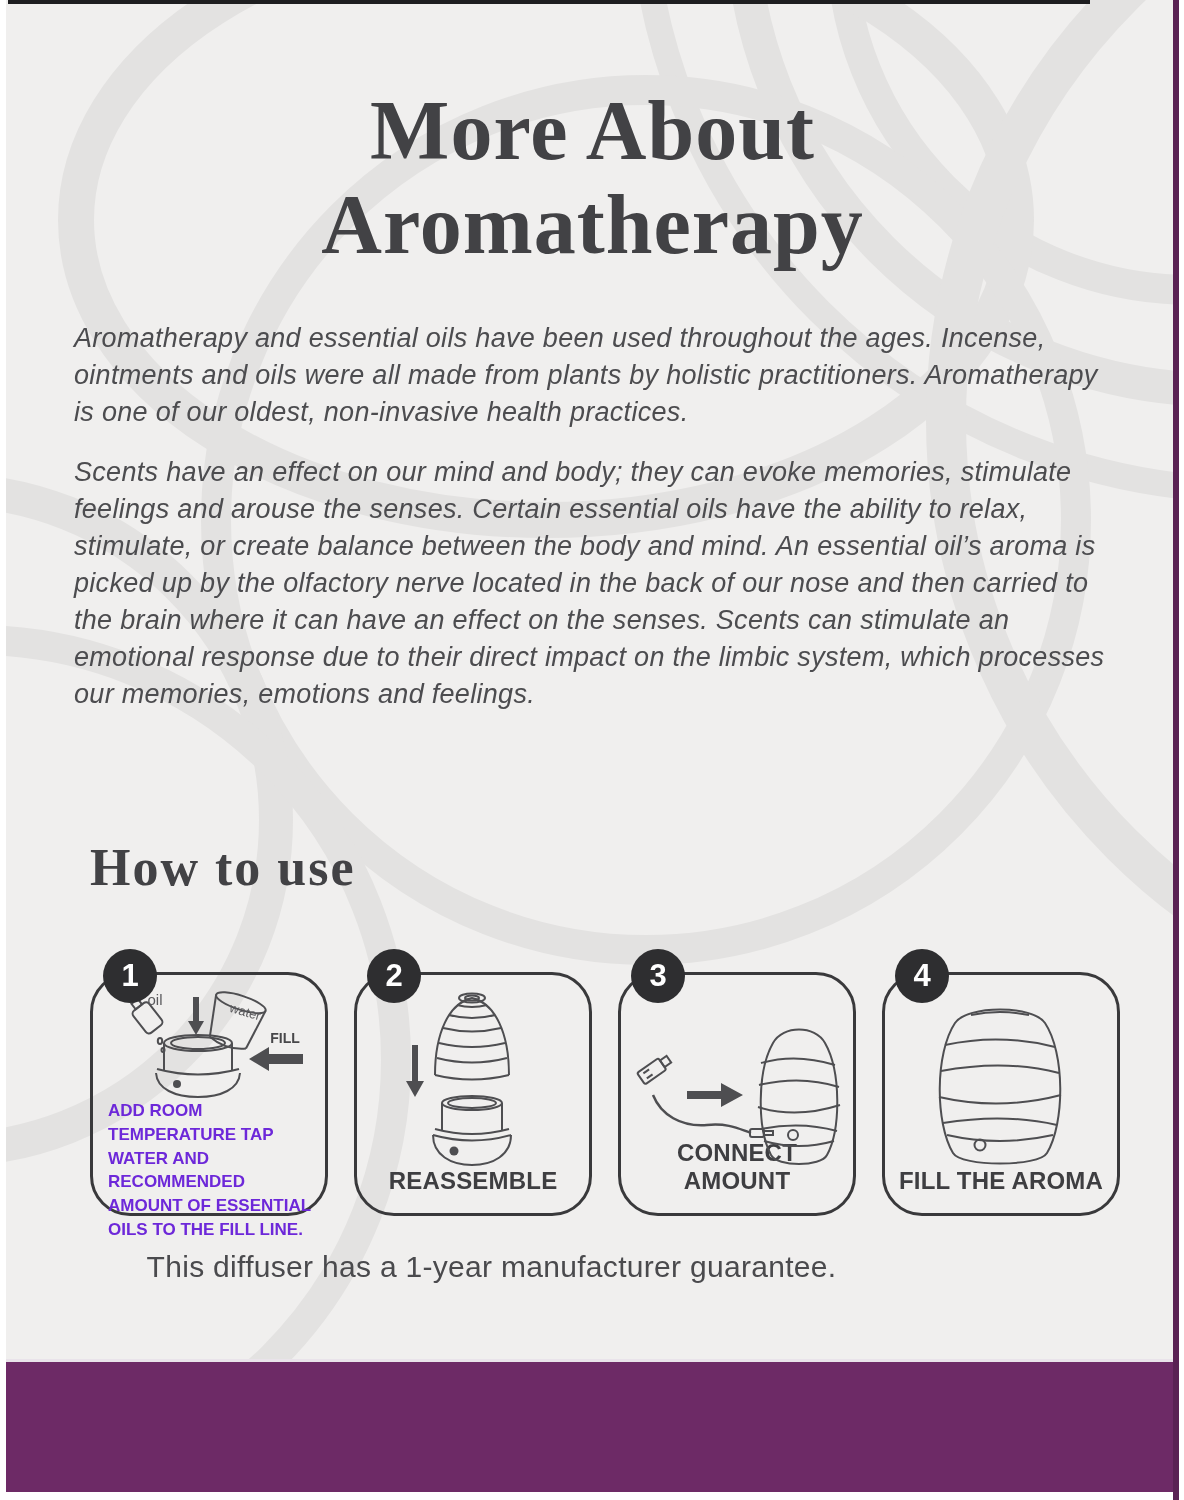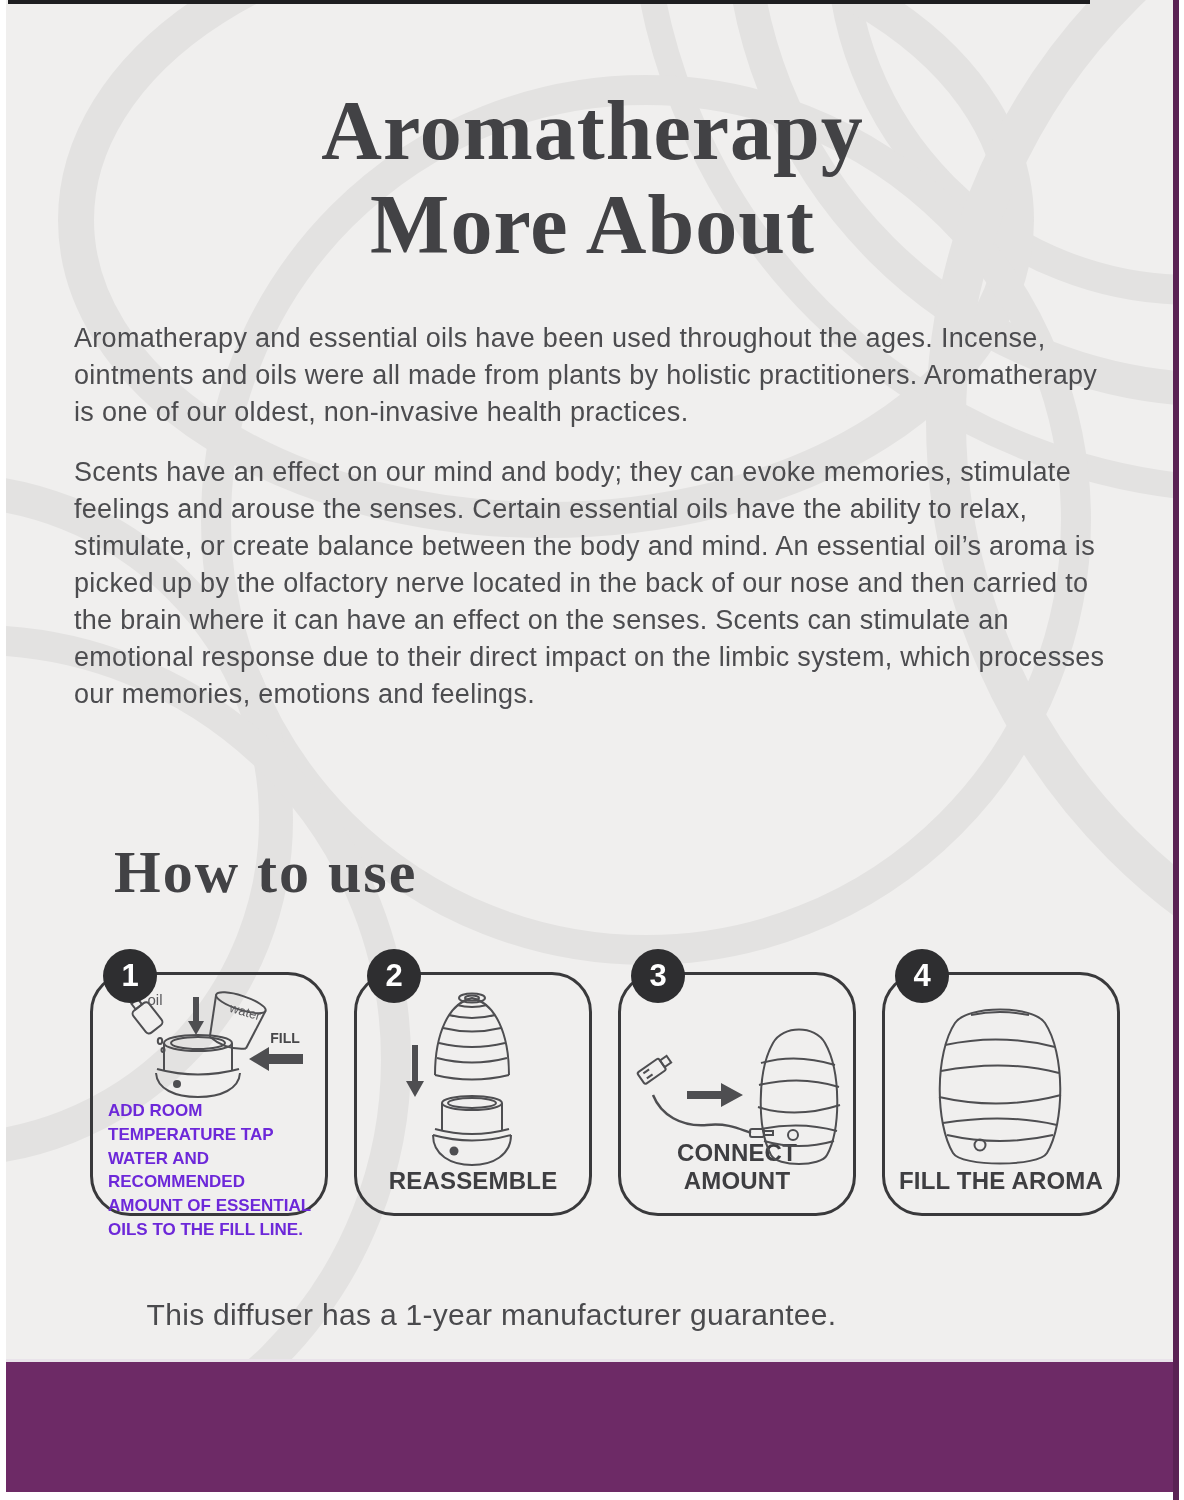--- a/index.html
+++ b/index.html
@@ -7,39 +7,39 @@
          font-family:"Liberation Sans",sans-serif;}
   .panel{position:absolute;left:6px;top:0;width:1173px;height:1492px;background:#f0efee;overflow:hidden;}
   .swirls{position:absolute;left:0;top:0;}
   .top-line{position:absolute;left:8px;top:0;width:1082px;height:4px;background:#1e1e20;z-index:5;}
   .right-stripe{position:absolute;left:1173px;top:0;width:6px;height:1500px;background:#5a2254;z-index:6;}
 
   .main-title{position:absolute;left:0;top:84px;width:100%;text-align:center;
       font-family:"Liberation Serif",serif;font-size:84px;line-height:1.12;font-weight:600;
       color:#424245;letter-spacing:1px;z-index:2;}
   .intro{position:absolute;left:68px;top:320px;width:1038px;z-index:2;
-      font-size:27px;line-height:37px;color:#4c4c4f;letter-spacing:0.3px;}
+      font-size:27px;line-height:37px;color:#4c4c4f;letter-spacing:0.3px;font-style:italic;}
   .intro p{margin:0 0 23px 0;}
   .howto-heading{position:absolute;left:84px;top:842px;width:800px;text-align:left;
-      font-family:"Liberation Serif",serif;font-size:60px;line-height:1;font-weight:600;
-      color:#424245;letter-spacing:2px;z-index:2;margin-left:24px;}
+      font-family:"Liberation Serif",serif;font-size:52px;line-height:1;font-weight:600;
+      color:#424245;letter-spacing:2px;z-index:2;}
 
   .steps-row{position:absolute;left:84px;top:972px;display:flex;gap:26px;z-index:2;}
   .step-box{position:relative;width:232px;height:238px;border:3px solid #39393b;border-radius:40px;}
   .step-badge{position:absolute;left:10px;top:-26px;width:54px;height:54px;border-radius:50%;
       background:#2e2e30;color:#ffffff;display:flex;align-items:center;justify-content:center;
       font-size:31px;font-weight:bold;z-index:3;}
   .step-illustration{position:absolute;left:0;top:8px;z-index:1;}
   .step-caption{position:absolute;left:0;bottom:18px;width:100%;text-align:center;
       font-size:24px;font-weight:bold;color:#3e3e41;letter-spacing:0.2px;}
   .step1-caption{position:absolute;left:15px;top:124px;width:206px;text-align:left;
       font-size:17px;font-weight:bold;line-height:1.4;color:#6d28d9;}
 
   .guarantee{position:absolute;left:0;top:1244px;width:971px;text-align:center;z-index:2;
-      font-size:30px;line-height:1.55;color:#4a4a4d;letter-spacing:0.3px;margin-top:48px;}
+      font-size:30px;line-height:1.55;color:#4a4a4d;letter-spacing:0.3px;}
 
   .purple-band{position:absolute;left:0;bottom:0;width:100%;height:130px;background:#6d2a66;
       border-top:3px solid #e9e3ea;z-index:4;}
 
   svg text{font-family:"Liberation Sans",sans-serif;}
 </style>
 </head>
 <body>
 
 <div class="sheet">
@@ -52,22 +52,22 @@
         <circle cx="1245" cy="-120" r="610" stroke-width="26"></circle>
         <ellipse cx="540" cy="220" rx="470" ry="300" stroke-width="36"></ellipse>
         <circle cx="640" cy="520" r="430" stroke-width="30"></circle>
         <circle cx="-60" cy="820" r="330" stroke-width="34"></circle>
         <circle cx="-30" cy="1060" r="420" stroke-width="30"></circle>
         <circle cx="1540" cy="420" r="600" stroke-width="40"></circle>
       </g>
     </svg>
 
     <div class="main-title">
+      <div>More About</div>
       <div>Aromatherapy</div>
-      <div>More About</div>
     </div>
 
     <div class="intro">
       <p>Aromatherapy and essential oils have been used throughout the ages. Incense, ointments and oils were all made from plants by holistic practitioners. Aromatherapy is one of our oldest, non-invasive health practices.</p>
       <p>Scents have an effect on our mind and body; they can evoke memories, stimulate feelings and arouse the senses. Certain essential oils have the ability to relax, stimulate, or create balance between the body and mind. An essential oil’s aroma is picked up by the olfactory nerve located in the back of our nose and then carried to the brain where it can have an effect on the senses. Scents can stimulate an emotional response due to their direct impact on the limbic system, which processes our memories, emotions and feelings.</p>
     </div>
 
     <div class="howto-heading">How to use</div>
 
     <div class="steps-row">

